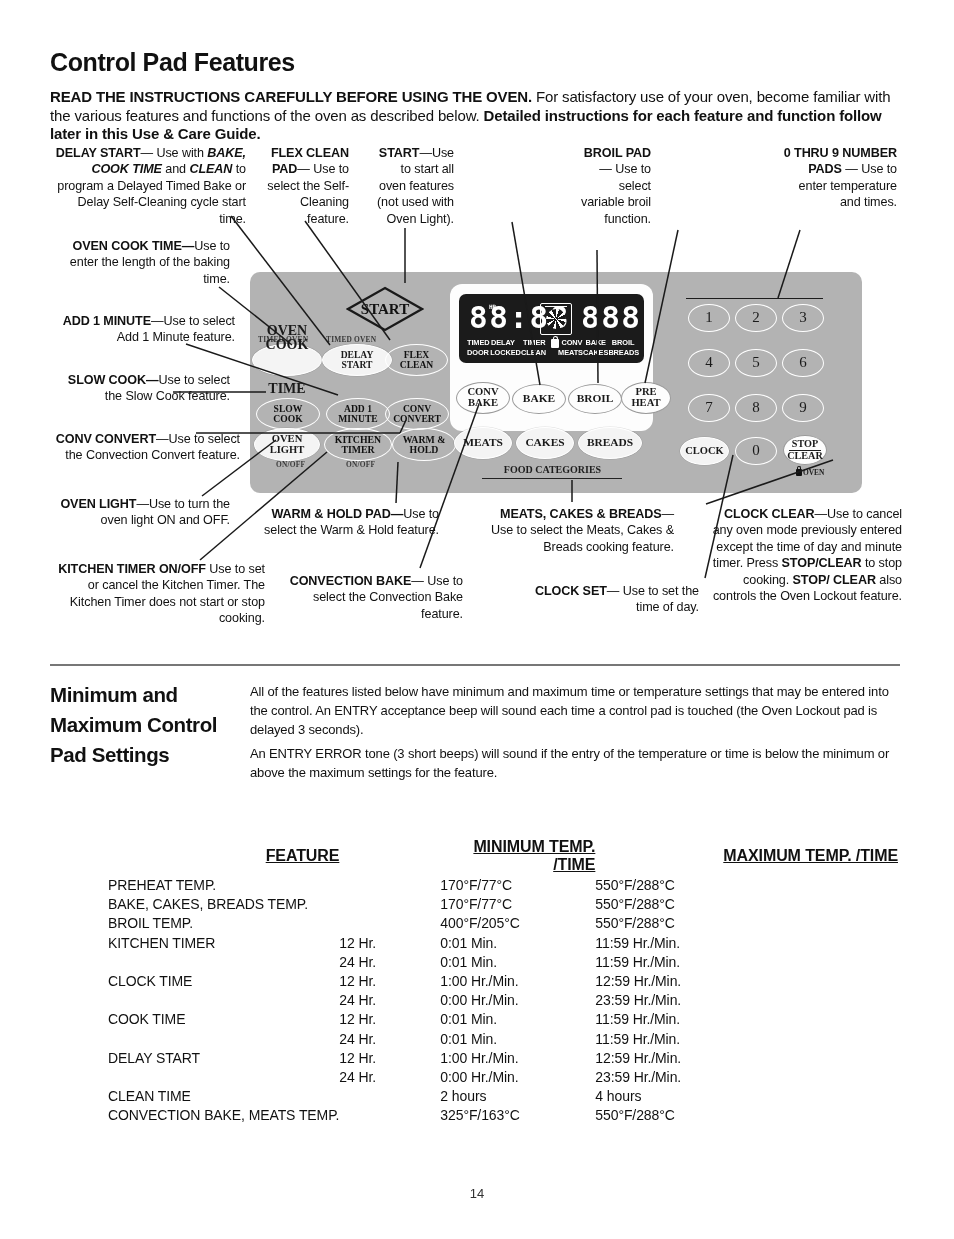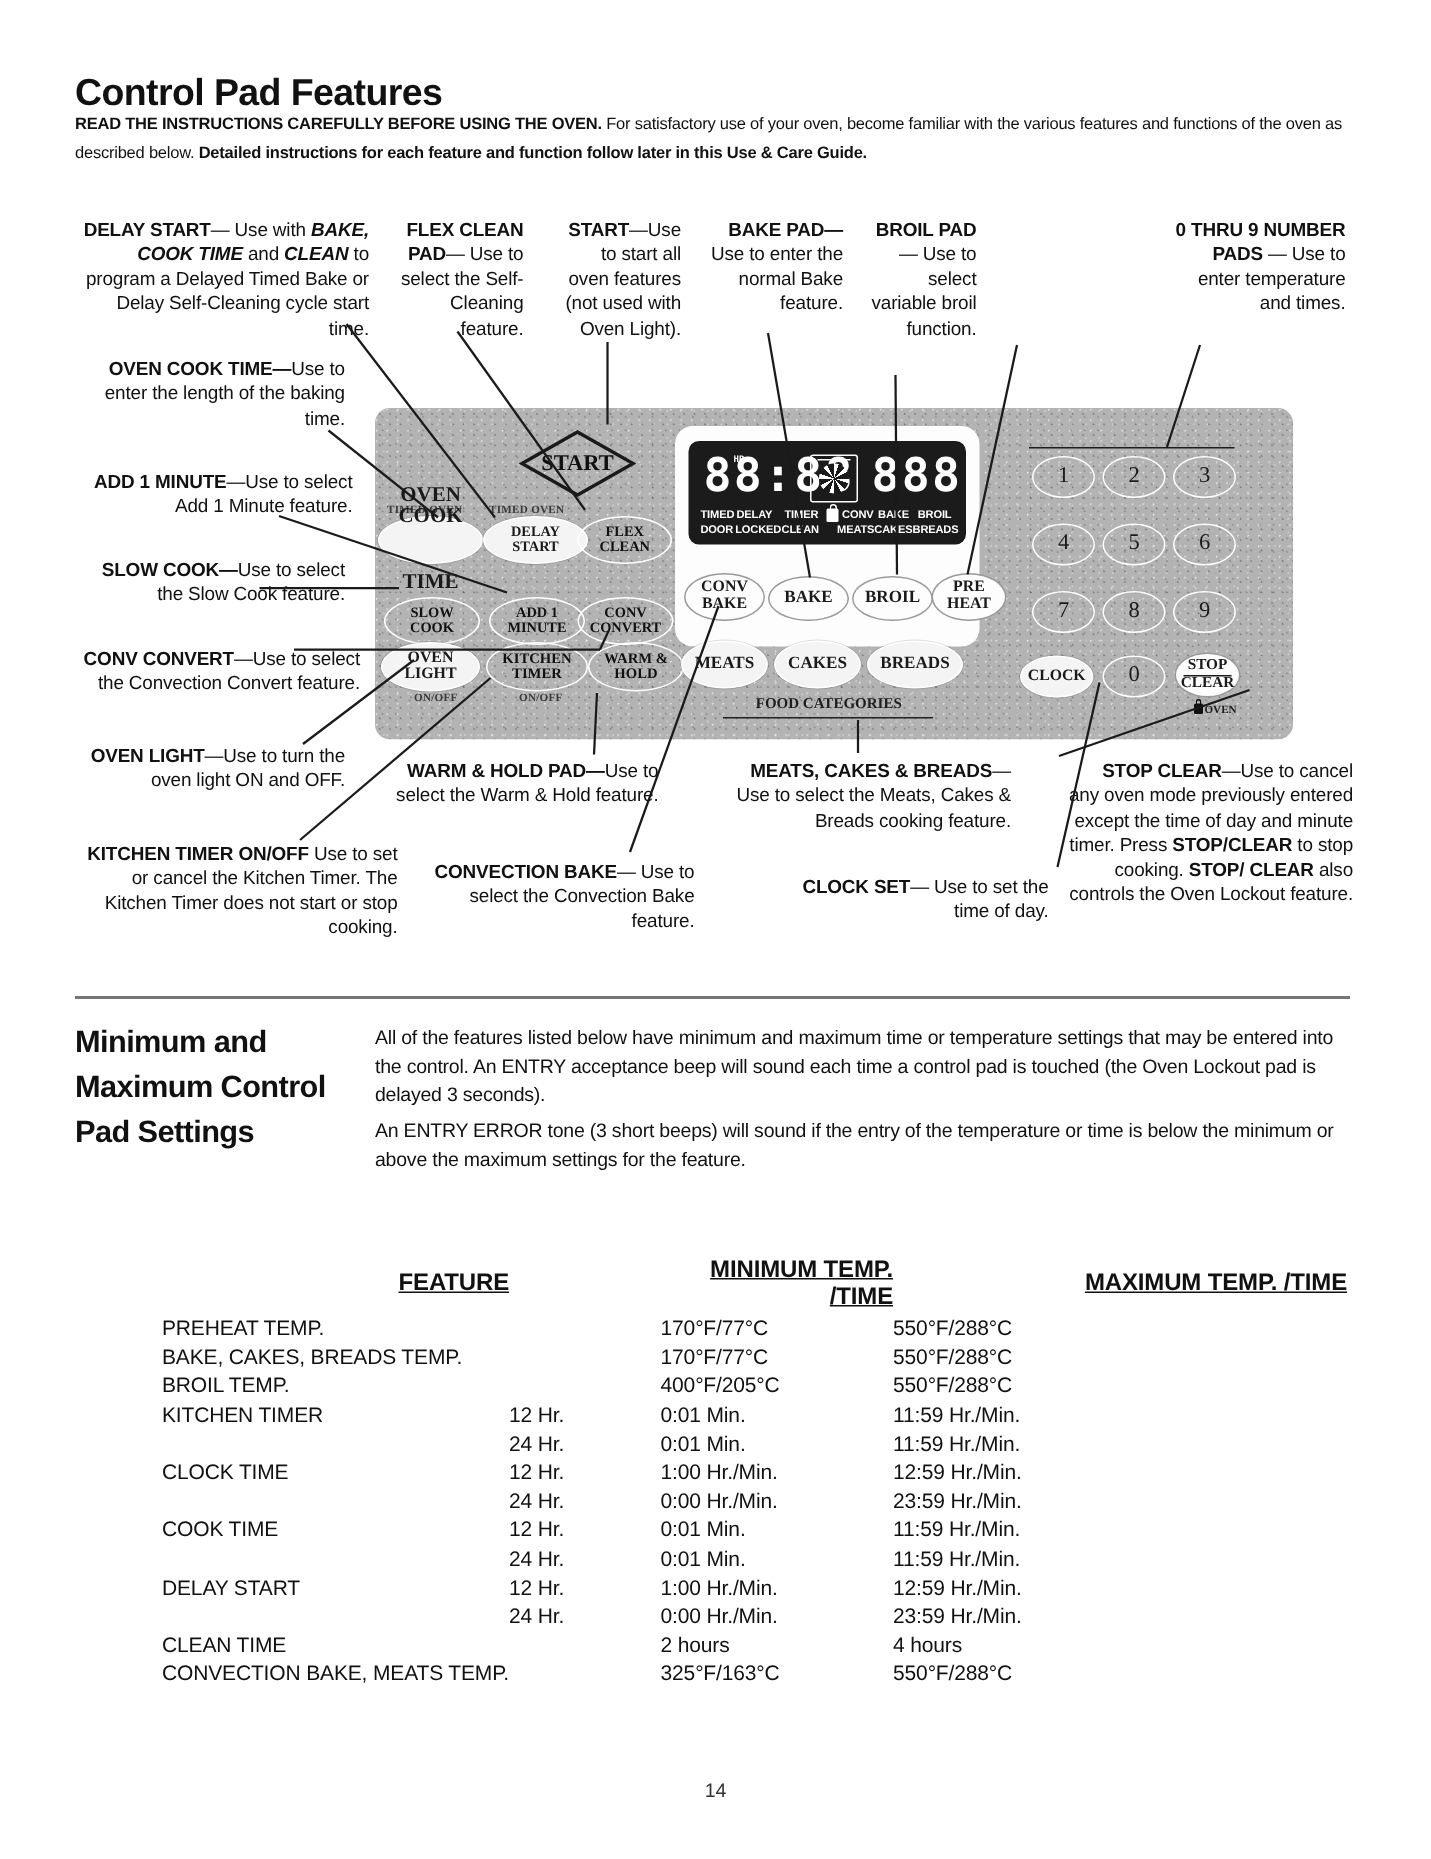--- a/index.html
+++ b/index.html
@@ -25,23 +25,23 @@
   #page-title {
     position: absolute;
     left: 50px; top: 48px;
     font-size: 25px;
     font-weight: bold;
     letter-spacing: -0.4px;
     font-family: "Liberation Sans", sans-serif;
   }
   #intro-para {
     position: absolute;
-    left: 50px; top: 74px;
+    left: 50px; top: 88px;
     width: 850px;
-    font-size: 11px;
+    font-size: 15px;
     line-height: 18.5px;
     letter-spacing: -0.15px;
   }
   #intro-para b { font-weight: bold; }
 
   
   .callout {
     position: absolute;
     font-size: 12.6px;
     line-height: 16.4px;
@@ -414,23 +414,20 @@
   </div>
 
   <div class="callout" style="left:50px; top:561px; width:215px;">
     <b>KITCHEN TIMER ON/OFF</b><span> Use to set or cancel the Kitchen Timer. The Kitchen Timer does not start or stop cooking.</span>
   </div>
 
   <div class="callout" style="left:372px; top:145px; width:82px;">
     <b>START</b><span>—Use to start all oven features (not used with Oven Light).</span>
   </div>
 
-  <div class="callout" style="left:470px; top:145px; width:92px;">
-    <b>BAKE PAD—</b><span>Use to enter the normal Bake feature.</span>
-  </div>
 
   <div class="callout" style="left:575px; top:145px; width:76px;">
     <b>BROIL PAD</b><span>— Use to select variable broil function.</span>
   </div>
 
 
   <div class="callout" style="left:779px; top:145px; width:118px;">
     <b>0 THRU 9 NUMBER PADS</b><span> — Use to enter temperature and times.</span>
   </div>
 
@@ -444,21 +441,21 @@
 
   <div class="callout" style="left:478px; top:506px; width:196px;">
     <b>MEATS, CAKES &amp; BREADS</b><span>— Use to select the Meats, Cakes &amp; Breads cooking feature.</span>
   </div>
 
   <div class="callout" style="left:524px; top:583px; width:175px;">
     <b>CLOCK SET</b><span>— Use to set the time of day.</span>
   </div>
 
   <div class="callout" style="left:712px; top:506px; width:190px;">
-    <b>STOP CLEAR</b><span>—Use to cancel any oven mode previously entered except the time of day and minute timer. Press </span><b>STOP/CLEAR</b><span> to stop cooking. </span><b>STOP/ CLEAR</b><span> also controls the Oven Lockout feature.</span>
+    <b>CLOCK CLEAR</b><span>—Use to cancel any oven mode previously entered except the time of day and minute timer. Press </span><b>STOP/CLEAR</b><span> to stop cooking. </span><b>STOP/ CLEAR</b><span> also controls the Oven Lockout feature.</span>
   </div>
 
   <div id="control-panel">
 
     <div class="start-pad">
       <svg class="diamond" viewBox="0 0 78 46">
         <polygon points="39,2 76,23 39,44 2,23" fill="none" stroke="#1a1a1a" stroke-width="2.2"></polygon>
       </svg>
       <div class="label">START</div>
     </div>

